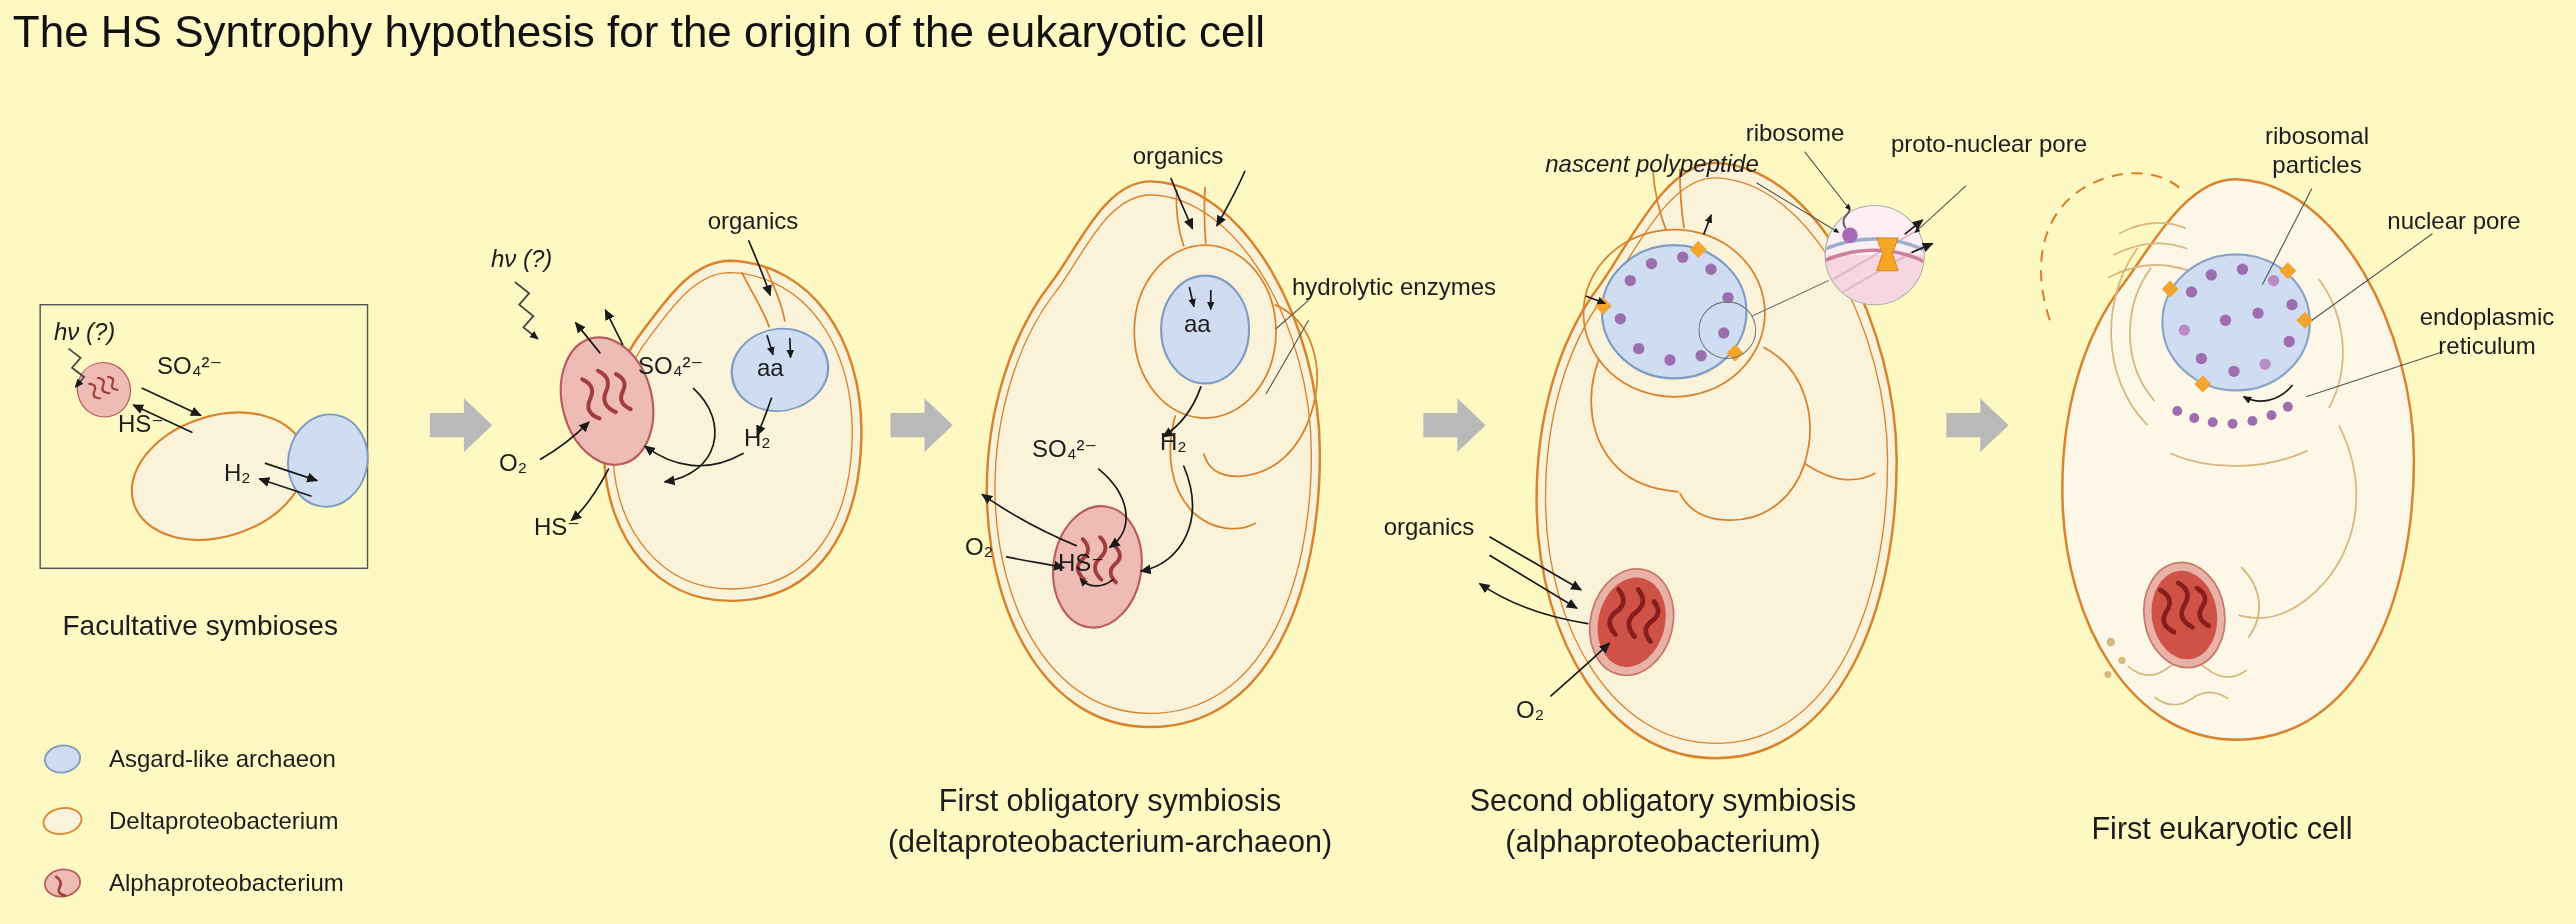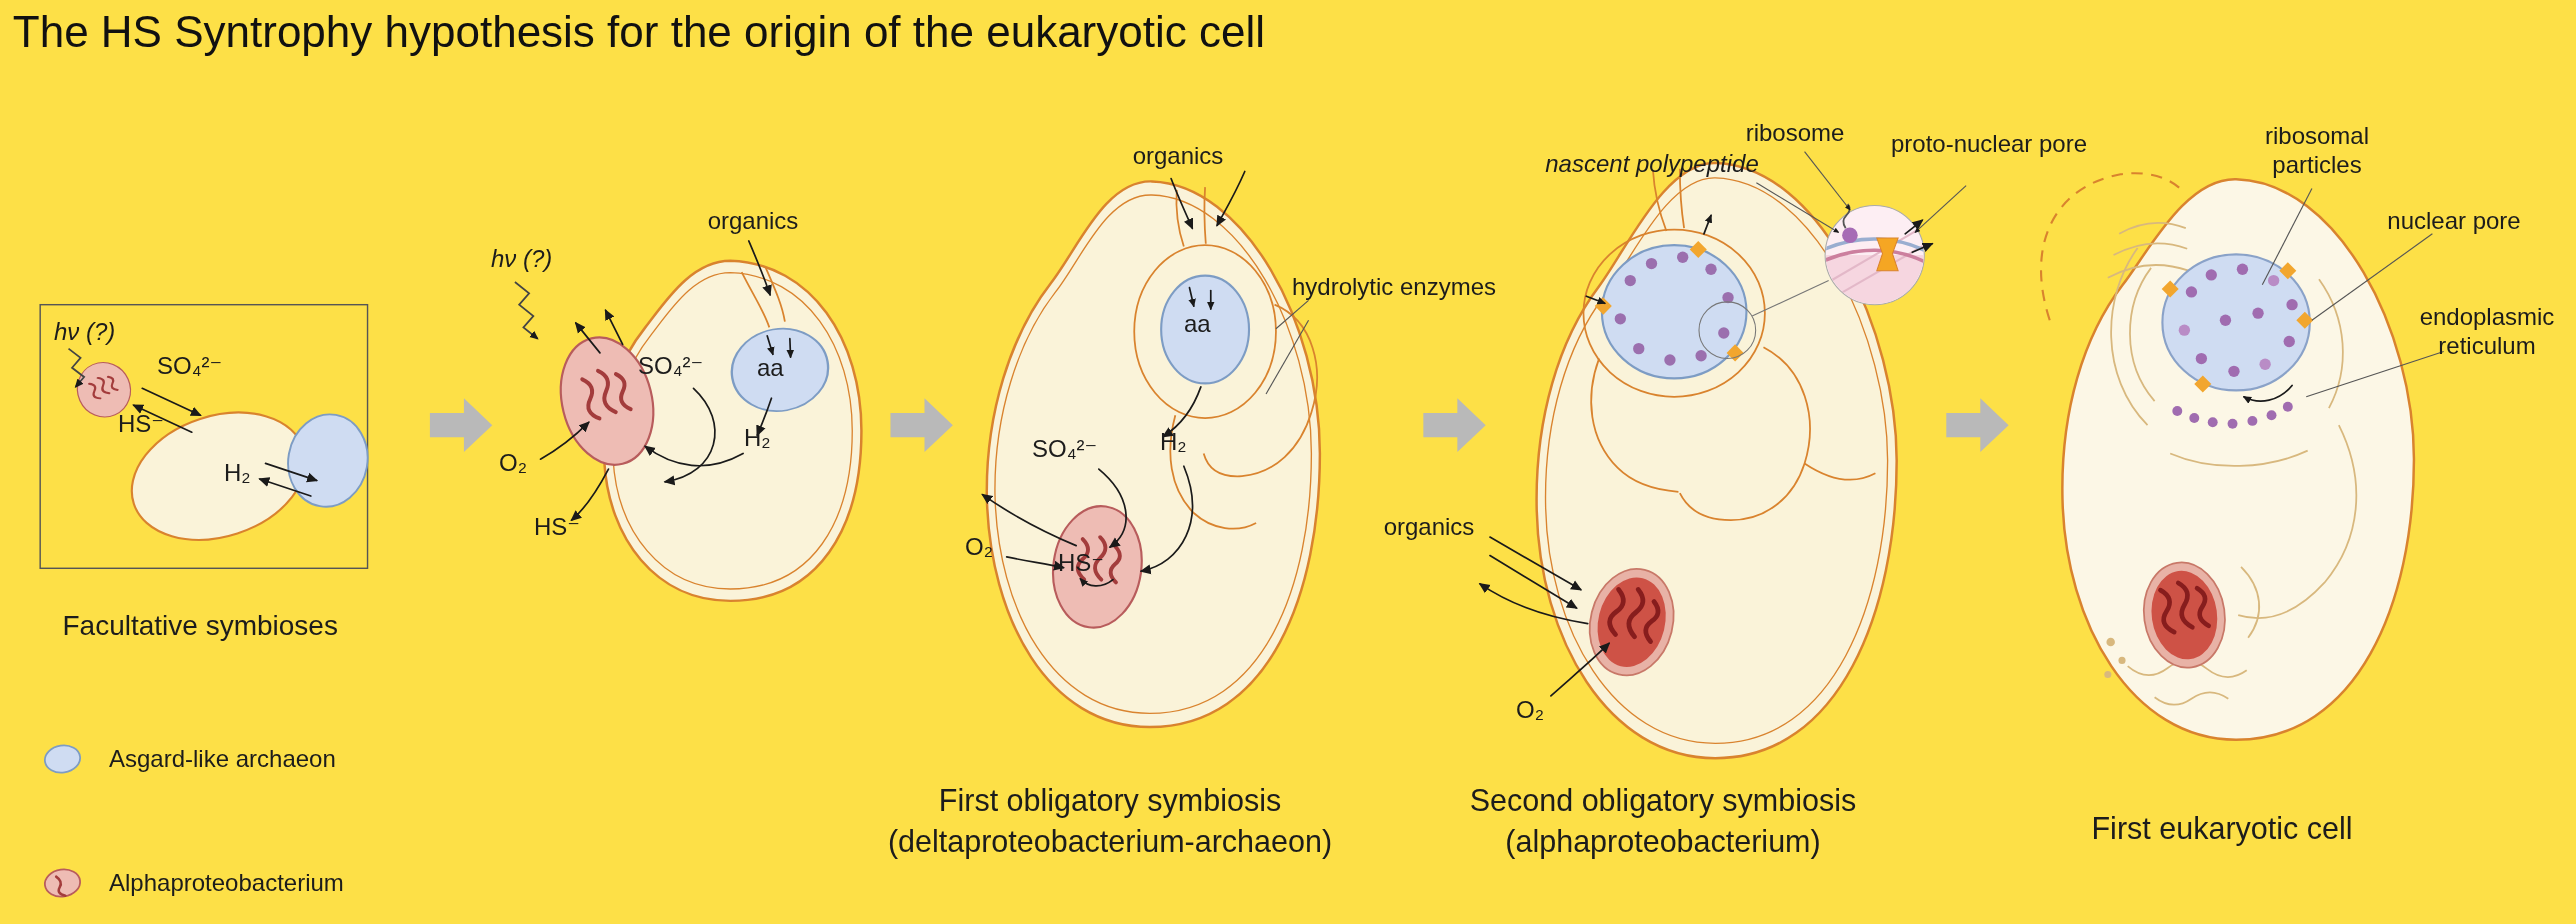--- a/index.html
+++ b/index.html
@@ -1,18 +1,18 @@
 <!DOCTYPE html>
 <html style="font-size:11.3px"><head>
 <meta charset="utf-8">
 <style>
   * { margin:0; padding:0; box-sizing:border-box; }
   html,body { background:#ffffff; }
   body { font-family:"Liberation Sans","DejaVu Sans",sans-serif; }
-  .canvas { position:relative; width:2576px; height:924px; background:#fde047; overflow:hidden; }
+  .canvas { position:relative; width:2576px; height:924px; background:#fef9c3; overflow:hidden; }
   .art { position:absolute; left:0; top:0; }
   .txt { position:absolute; color:#1c1c1c; white-space:nowrap; }
   .title { font-size:44px; font-weight:400; color:#111; }
   .lbl { font-size:24px; }
   .i { font-style:italic; }
   .cap { font-size:30.5px; }
   .cap40 { font-size:28px;margin-left:37px; }
   .center { transform:translateX(-50%); text-align:center; }
   .wrap { white-space:normal; line-height:1.22; }
   .legend-row { position:absolute; left:37px; display:flex; align-items:center; gap:21px; }
@@ -264,20 +264,26 @@
   <div class="txt lbl" style="left:118px; top:410px;">HS⁻</div>
   <div class="txt lbl" style="left:224px; top:459px;">H₂</div>
   <div class="txt cap40" style="left:25.5px; top:610px;">Facultative symbioses</div>
 
   <div class="legend-row" style="top:739px;">
     <svg width="51" height="40" viewBox="0 0 72 56">
       <ellipse cx="36" cy="28" rx="25" ry="19" fill="#cfdcf2" stroke="#7d9cc4" stroke-width="2.5" transform="rotate(-8 36 28)"></ellipse>
     </svg>
     <span class="legend-label">Asgard-like archaeon</span>
   </div>
+  <div class="legend-row" style="top:801px;">
+    <svg width="51" height="40" viewBox="0 0 72 56">
+      <ellipse cx="36" cy="28" rx="27" ry="18" fill="#faf3d9" stroke="#d9832e" stroke-width="2.5" transform="rotate(-10 36 28)"></ellipse>
+    </svg>
+    <span class="legend-label">Deltaproteobacterium</span>
+  </div>
   <div class="legend-row" style="top:863px;">
     <svg width="51" height="40" viewBox="0 0 72 56">
       <ellipse cx="36" cy="28" rx="25" ry="19" fill="#eebcb4" stroke="#b85c5c" stroke-width="2.5" transform="rotate(-8 36 28)"></ellipse>
       <path d="M 27,19 q 10,7 5,15 q -5,9 8,12" fill="none" stroke="#a33c3c" stroke-width="3.5" stroke-linecap="round"></path>
     </svg>
     <span class="legend-label">Alphaproteobacterium</span>
   </div>
 
   <div class="txt lbl i" style="left:491px; top:245px;">hν (?)</div>
   <div class="txt lbl center" style="left:753px; top:207px;">organics</div>

